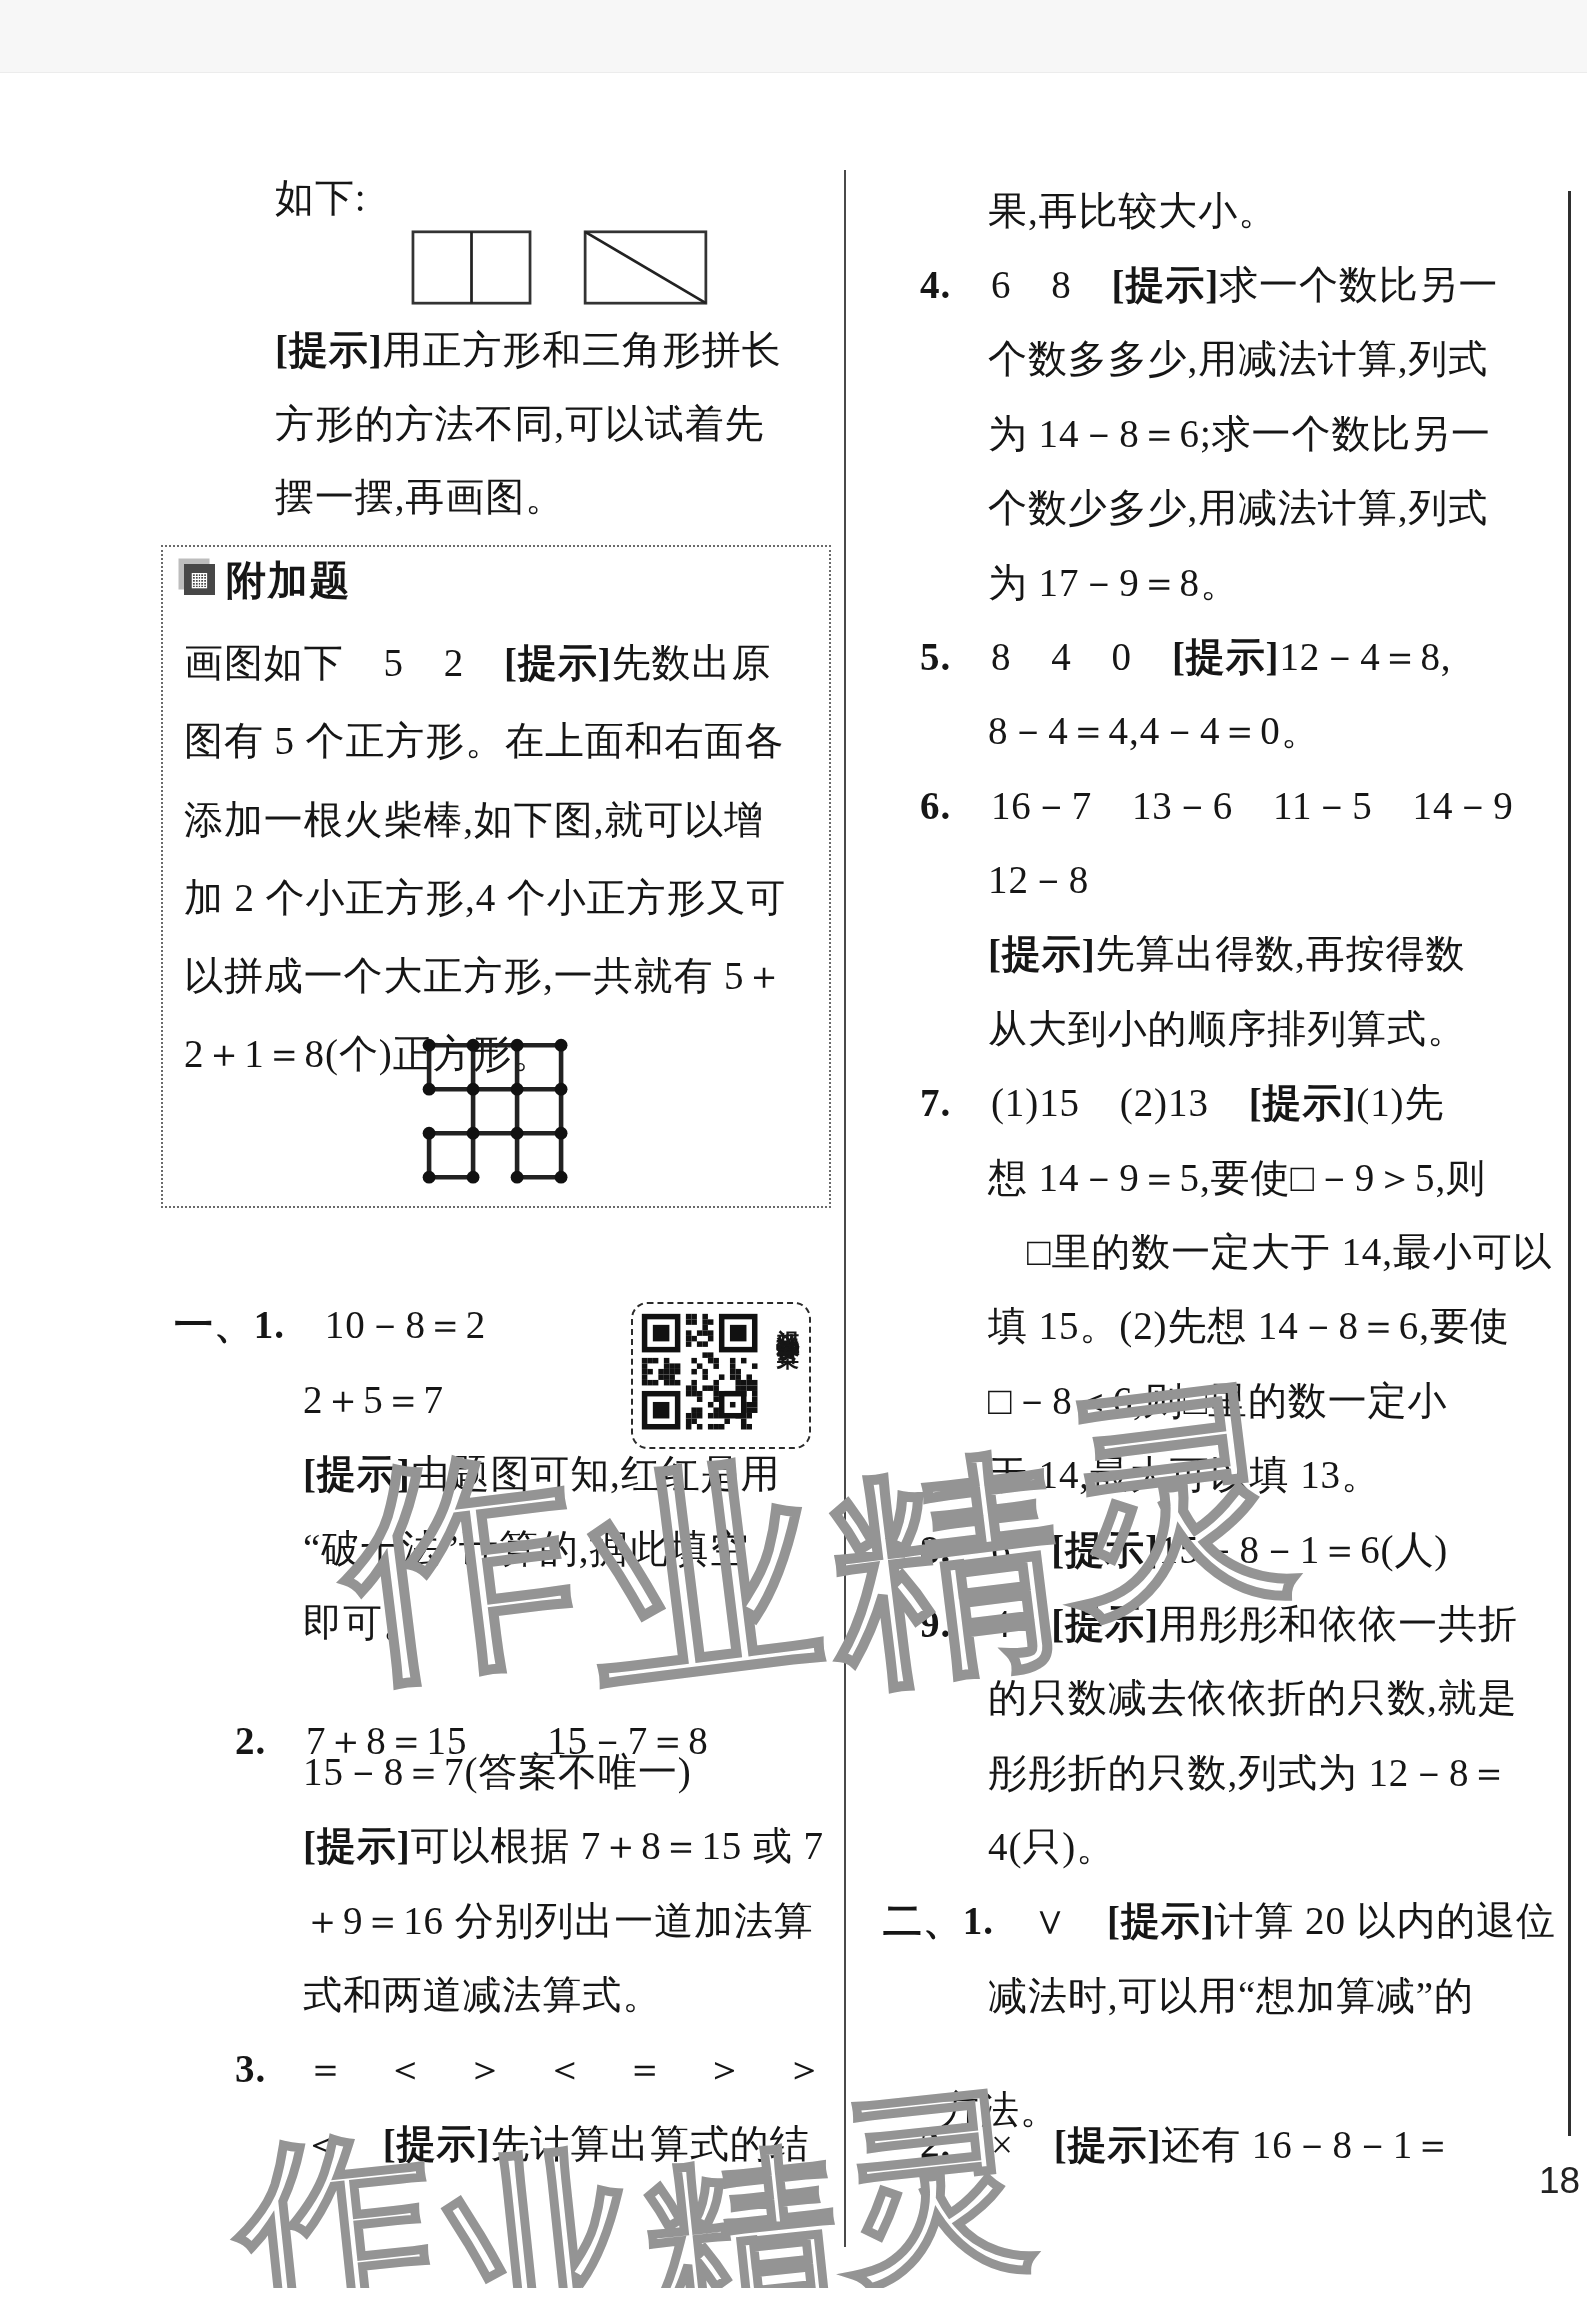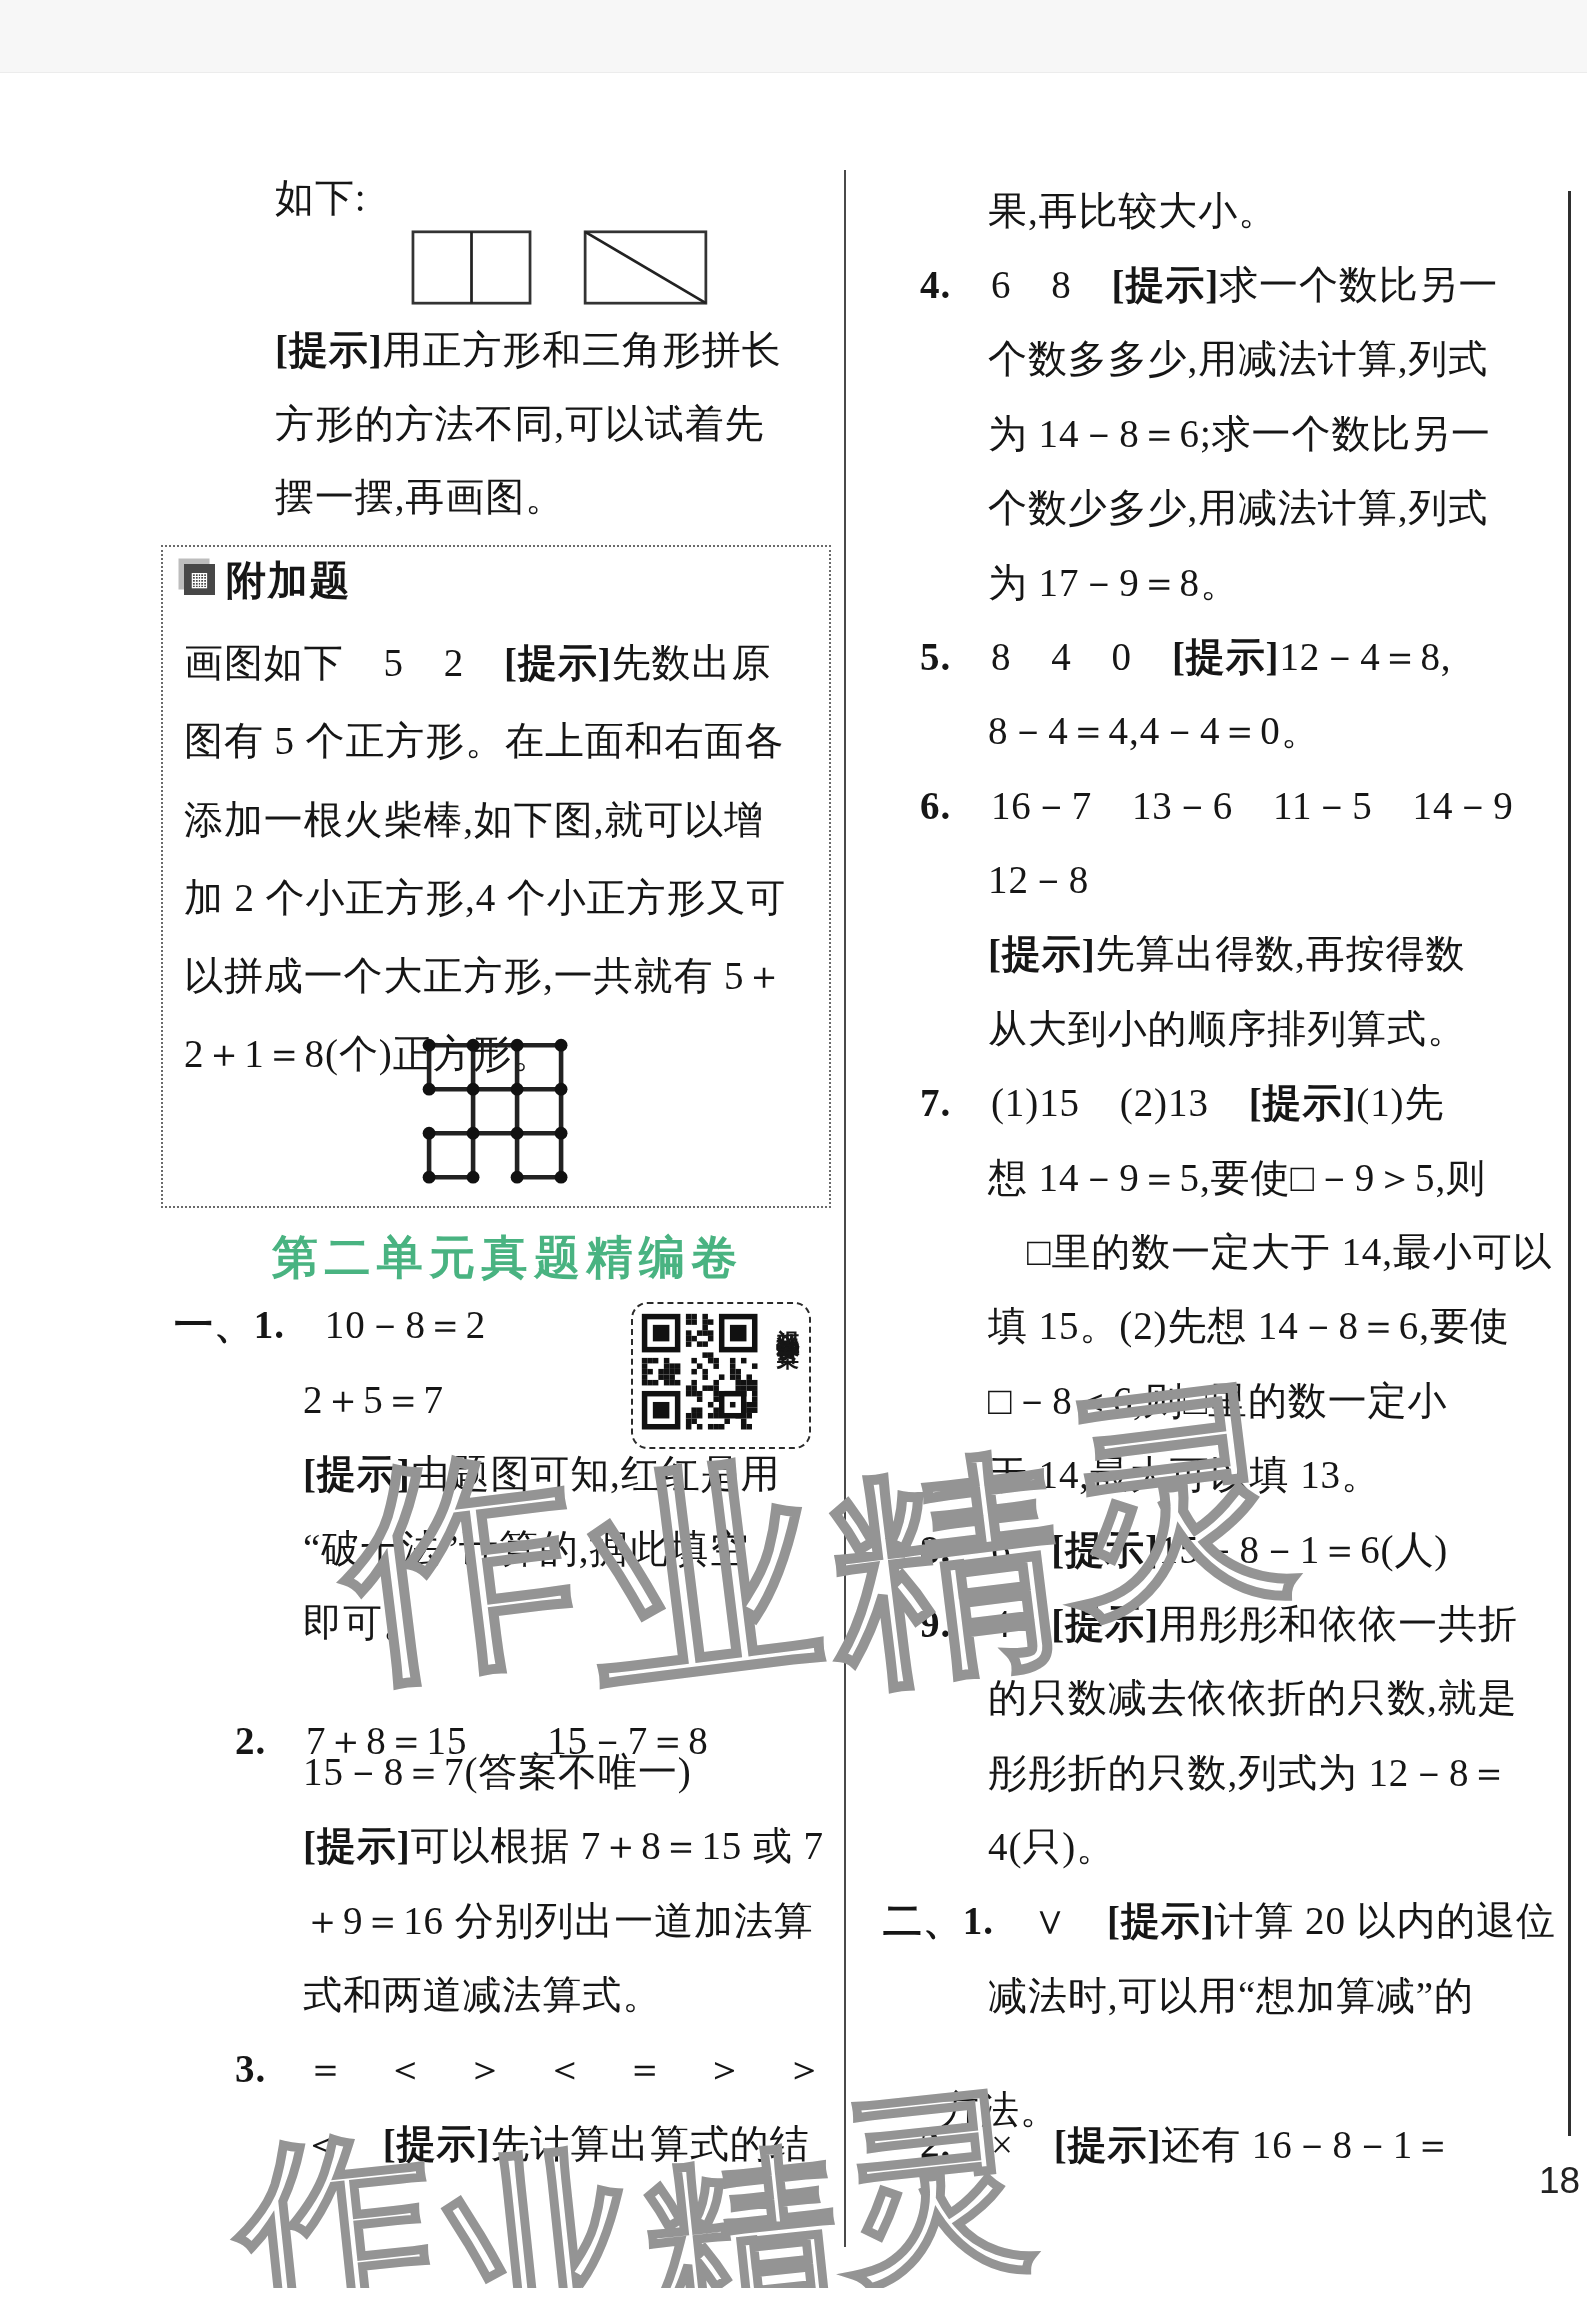--- a/index.html
+++ b/index.html
@@ -88,21 +88,20 @@
         <circle cx="60" cy="106" r="7"></circle>
         <circle cx="108" cy="106" r="7"></circle>
         <circle cx="156" cy="106" r="7"></circle>
       <circle cx="12" cy="154" r="7"></circle>
         <circle cx="60" cy="154" r="7"></circle>
         <circle cx="108" cy="154" r="7"></circle>
         <circle cx="156" cy="154" r="7"></circle>
     </g>
   </svg>
 
-  <div class="sec-title" id="sec-title" style="color: rgb(73, 179, 129);">第二单元真题精编卷</div>
 
   <div class="qr-box">
     <svg id="qr-svg" style="position:absolute;left:7.3px;top:8.3px;" width="123" height="123" viewBox="0 0 134 134">
         <rect x="50" y="2" width="6" height="6" fill="#111"></rect>
         <rect x="56" y="2" width="6" height="6" fill="#111"></rect>
         <rect x="68" y="2" width="6" height="6" fill="#111"></rect>
         <rect x="50" y="8" width="6" height="6" fill="#111"></rect>
         <rect x="56" y="8" width="6" height="6" fill="#111"></rect>
         <rect x="68" y="8" width="6" height="6" fill="#111"></rect>
         <rect x="74" y="8" width="6" height="6" fill="#111"></rect>

